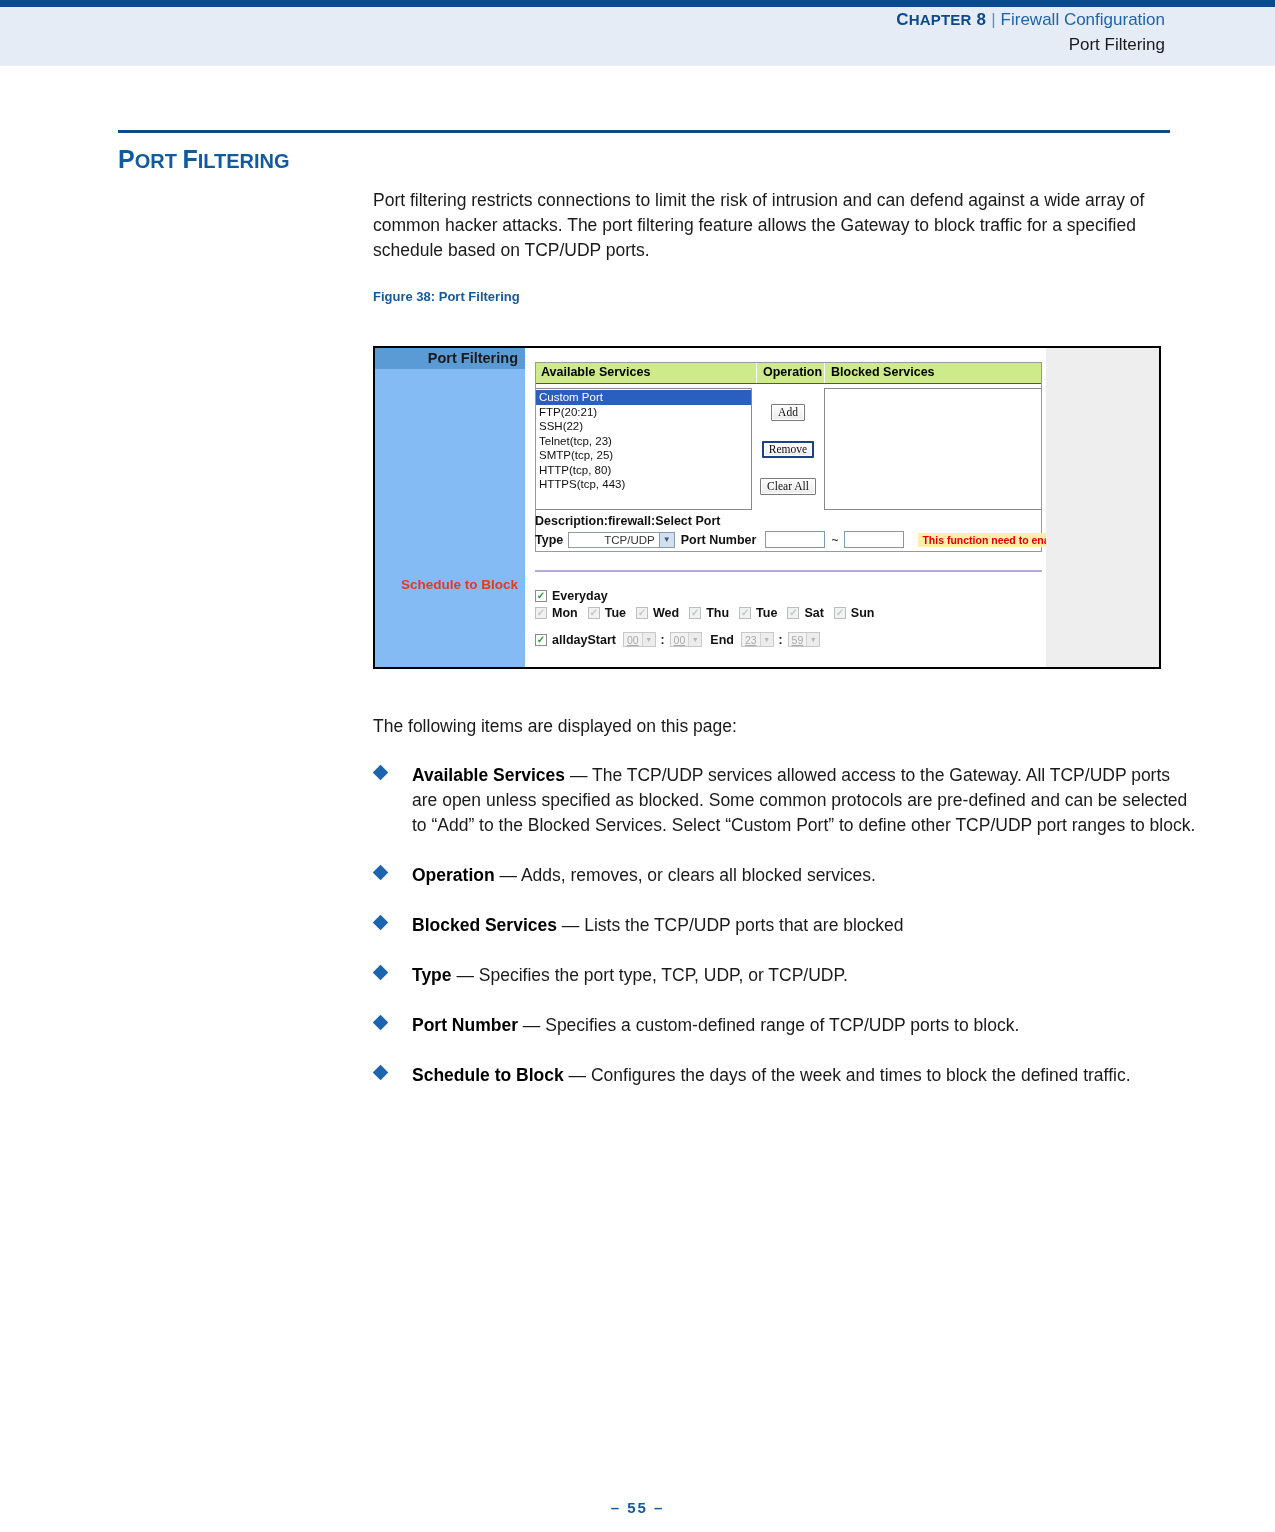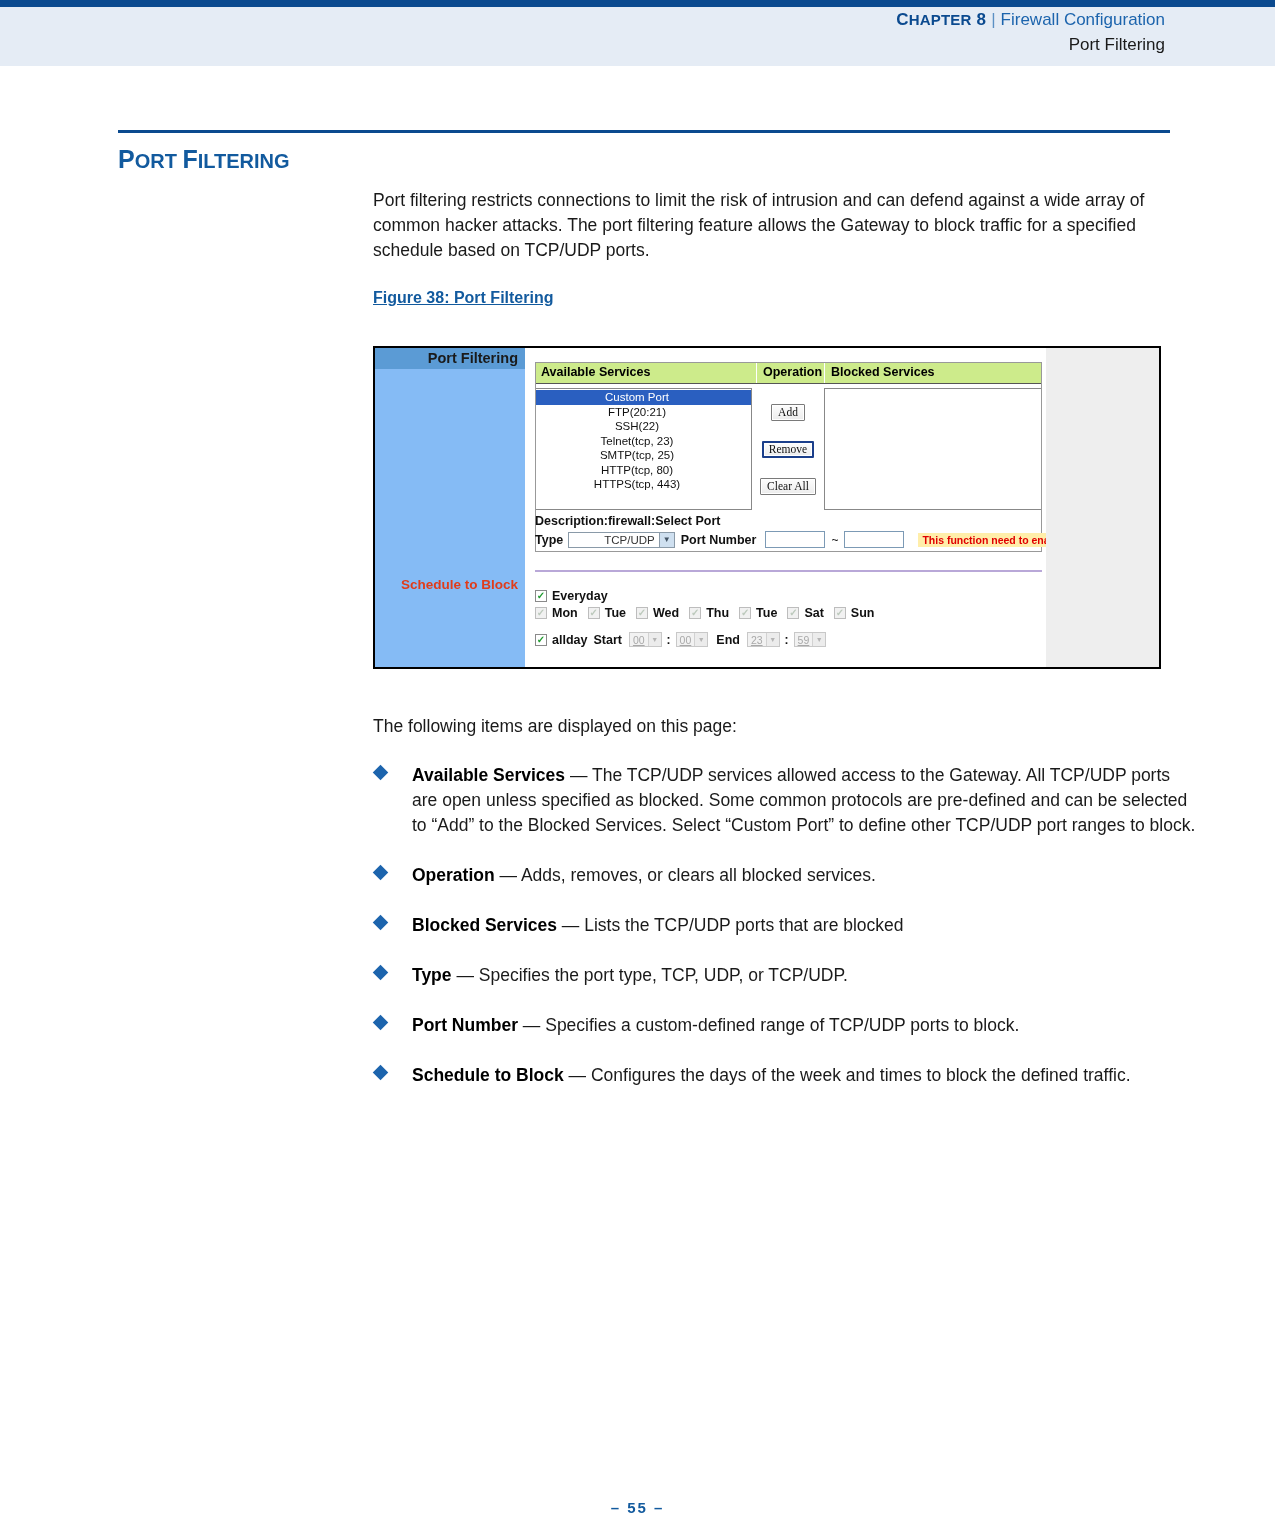--- a/index.html
+++ b/index.html
@@ -88,24 +88,23 @@
   }
   .intro-para {
     font-size: 17.5px;
     line-height: 25px;
     color: #1a1a1a;
     width: 790px;
     margin: 0;
   }
   .figure-caption {
     margin-top: 26px;
-    font-size: 16px;
+    font-size: 13px;
     font-weight: bold;
     color: #125a9e;
-    text-decoration: underline;
   }
 
   
   .figure-frame {
     position: absolute;
     left: 373px;
     top: 346px;
     width: 788px;
     height: 323px;
     border: 2px solid #000000;
@@ -196,21 +195,20 @@
     box-sizing: border-box;
     overflow: hidden;
     padding: 1px 0 0 0;
   }
   .listbox .opt {
     font-size: 11.5px;
     color: #111;
     padding: 0 16px 0 3px;
     line-height: 14.5px;
     white-space: nowrap;
-    text-align: center;
   }
   .listbox .opt.selected {
     background: #2a5fc0;
     color: #ffffff;
   }
   .opcol {
     width: 72px;
     display: flex;
     flex-direction: column;
     align-items: center;
@@ -515,21 +513,21 @@
           <span class="chk-label">Thu</span>
           <span class="cbox dim">✓</span>
           <span class="chk-label">Tue</span>
           <span class="cbox dim">✓</span>
           <span class="chk-label">Sat</span>
           <span class="cbox dim">✓</span>
           <span class="chk-label">Sun</span>
         </div>
         <div class="time-row">
           <span class="cbox">✓</span>
-          <span class="chk-label" style="margin-right:6px">allday</span>
+          <span class="chk-label" style="margin-right:0">allday</span>
           <span class="lbl-bold">Start</span>
           <span class="sel-dim">
             <span class="sel-val">00</span>
             <span class="sel-arrow">▼</span>
           </span>
           <span class="colon">:</span>
           <span class="sel-dim">
             <span class="sel-val">00</span>
             <span class="sel-arrow">▼</span>
           </span>

